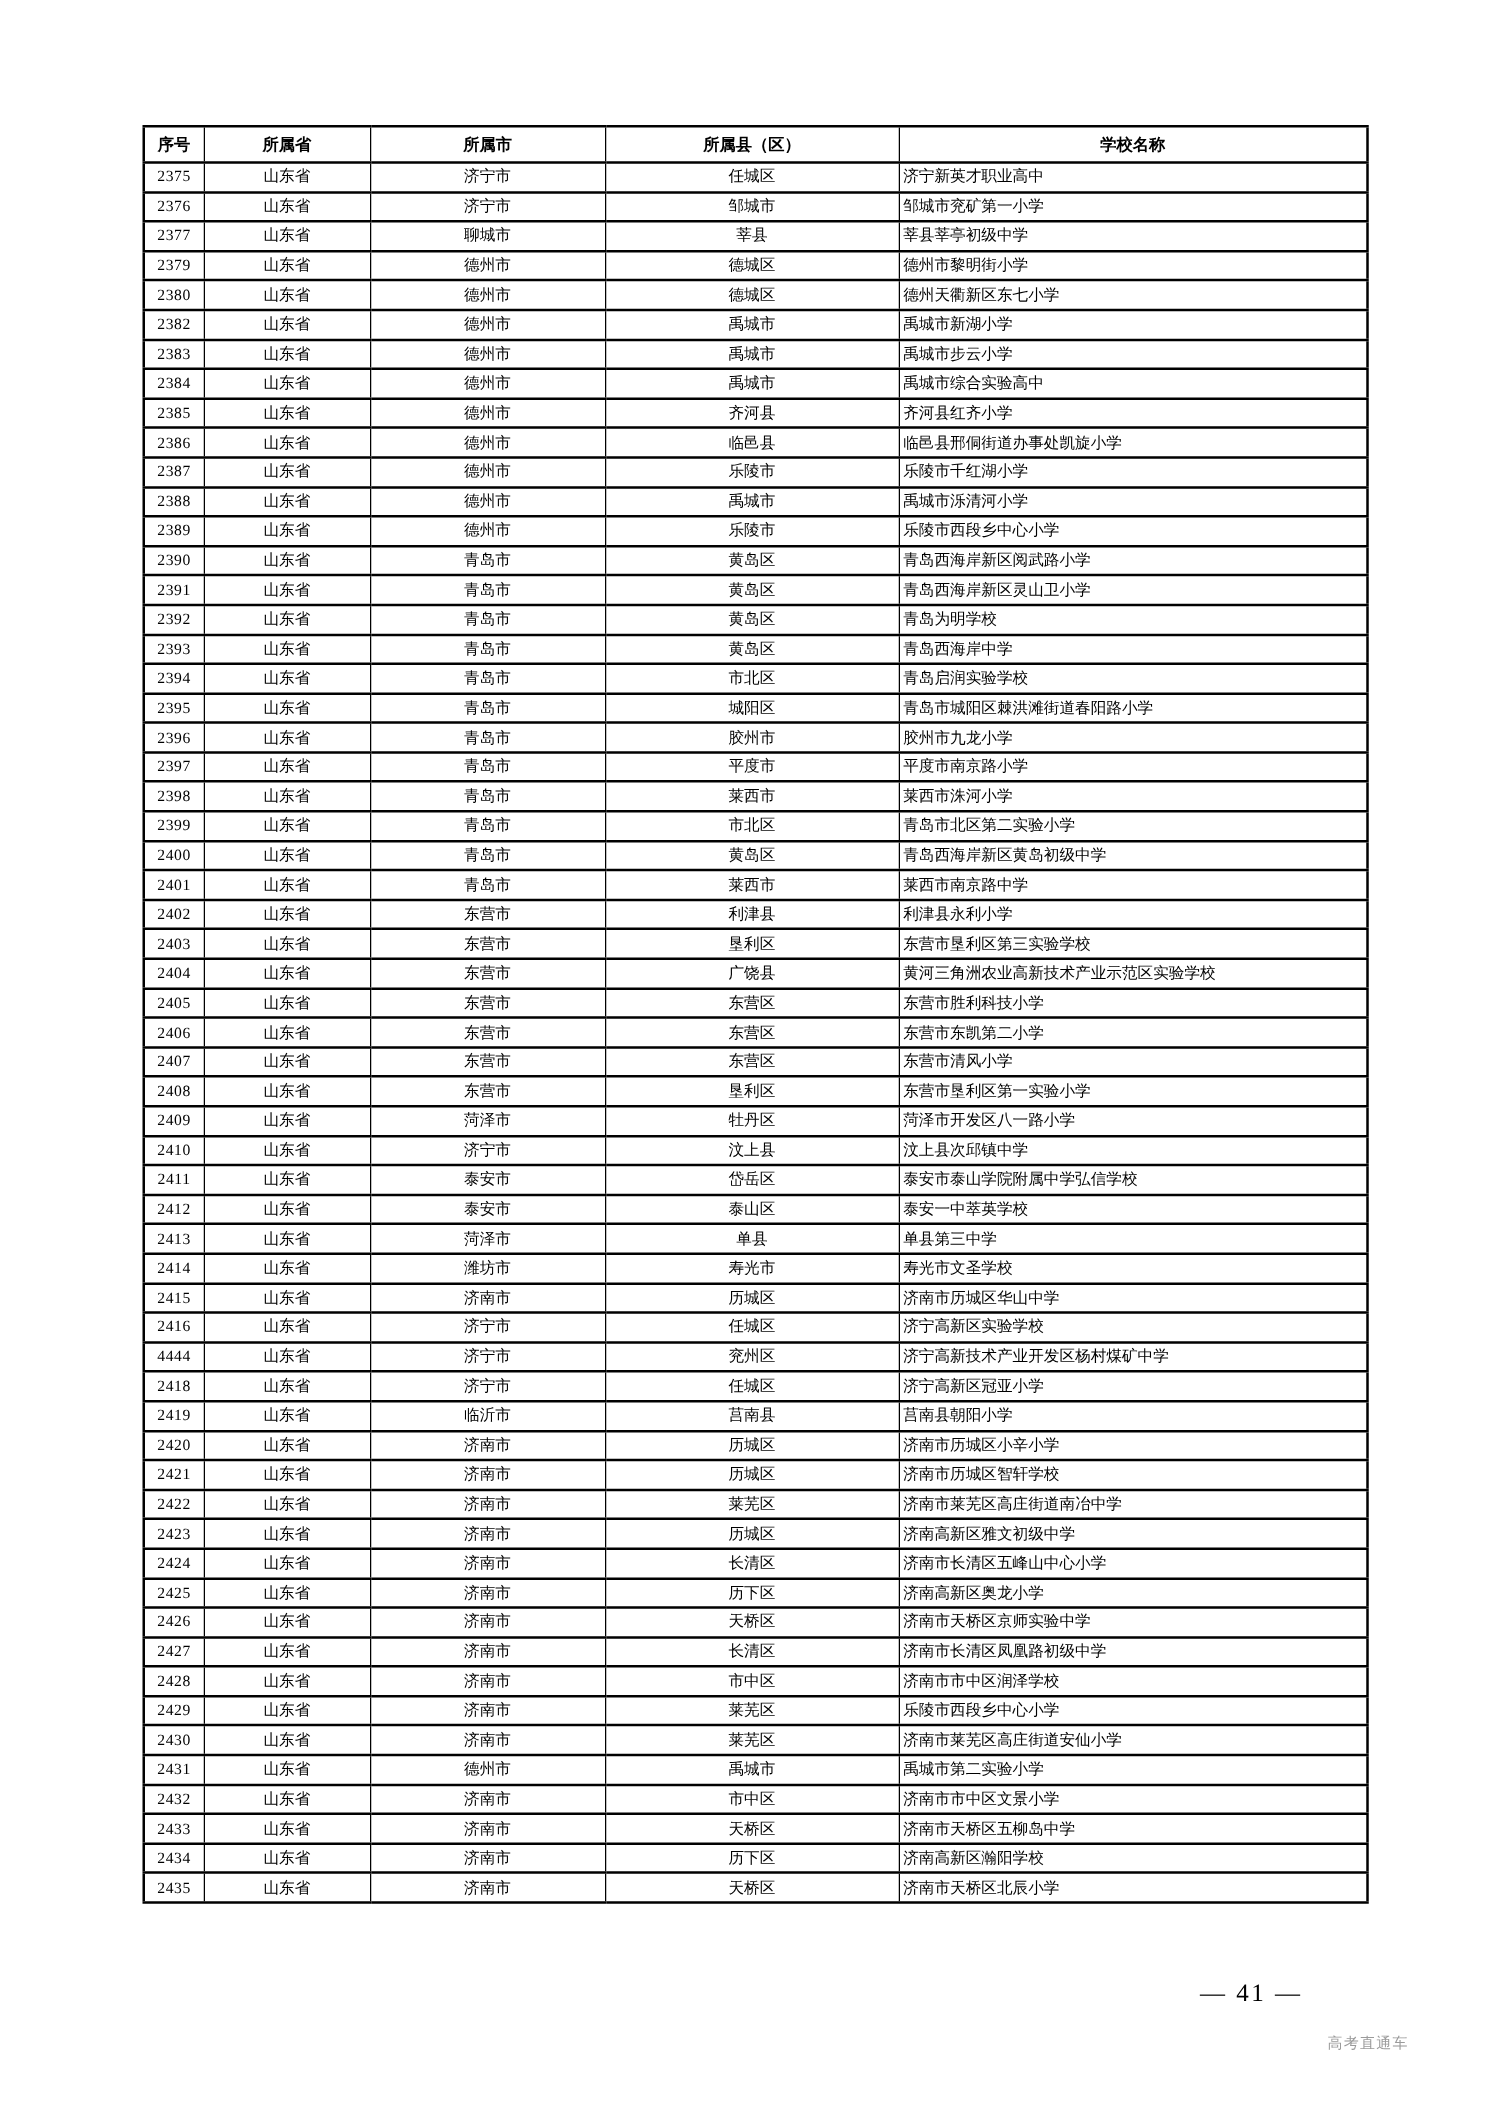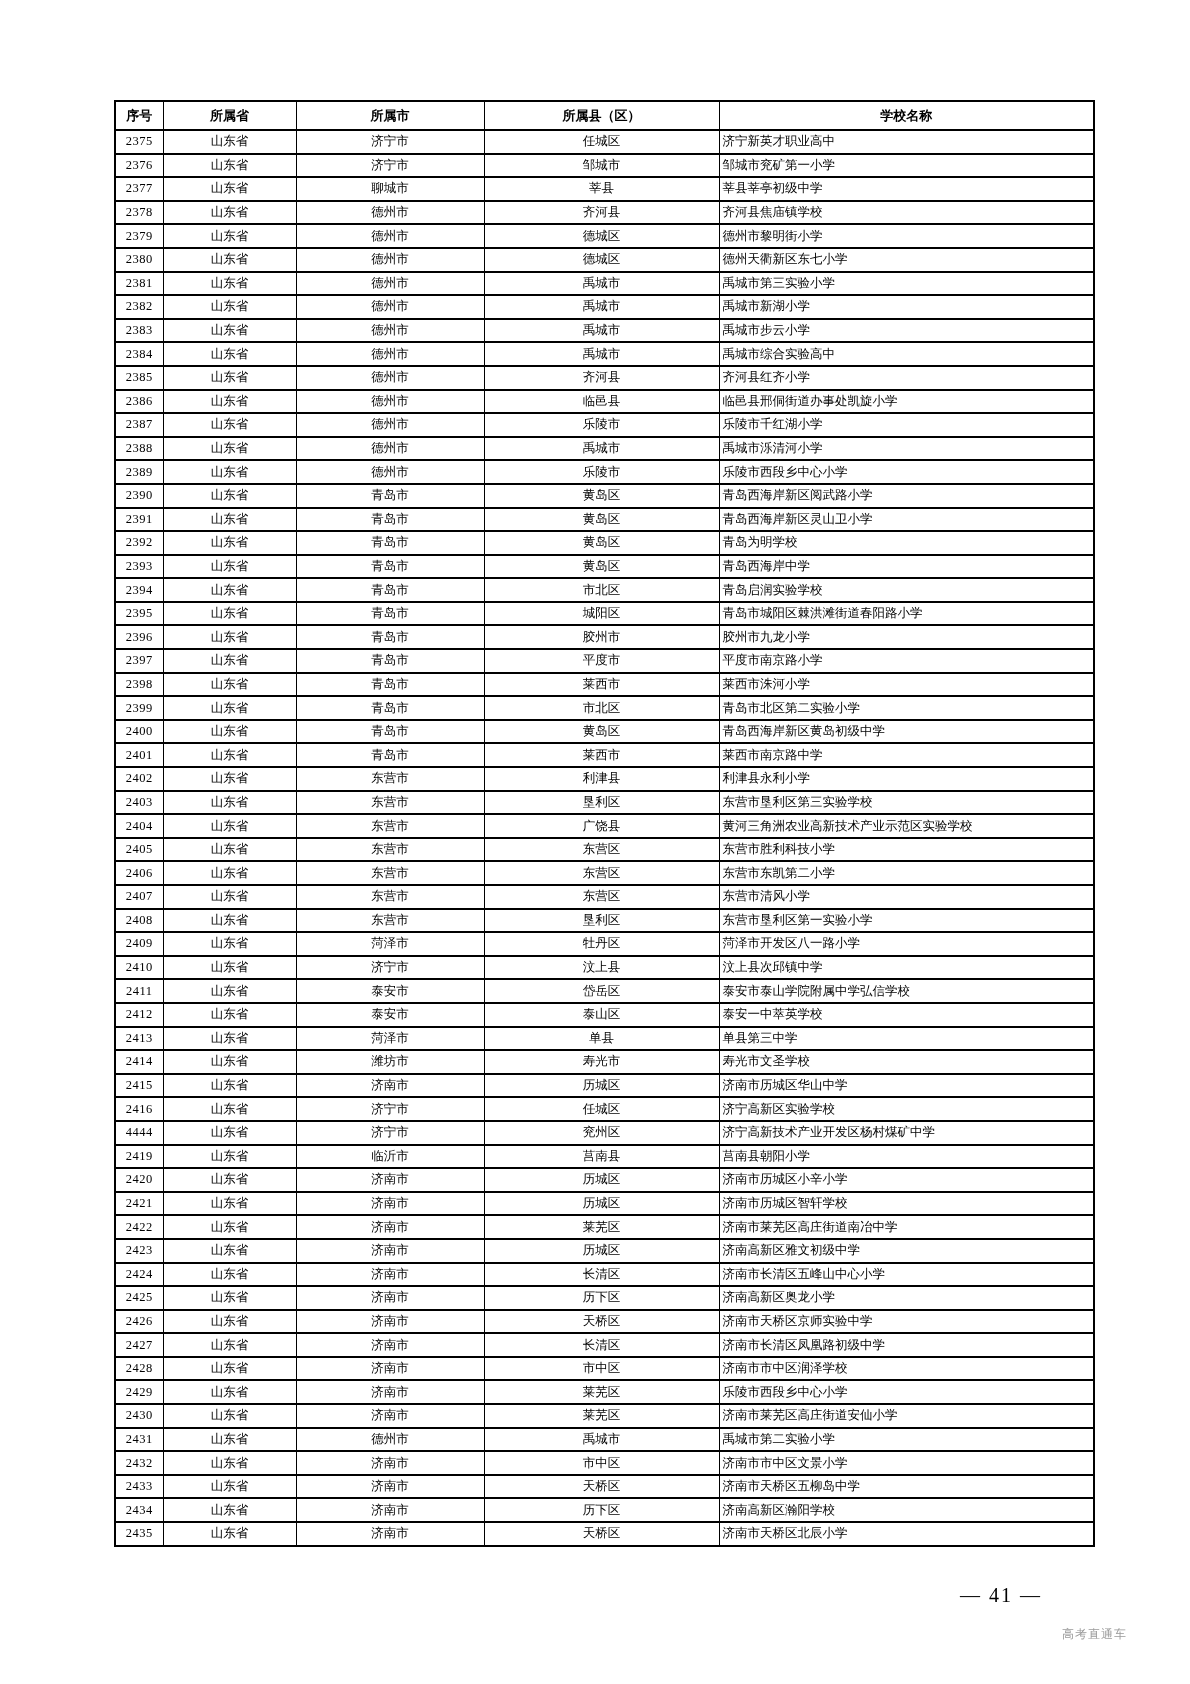--- a/index.html
+++ b/index.html
@@ -115,46 +115,32 @@
           <td class="col-school">邹城市兖矿第一小学</td>
         </tr>
         <tr>
           <td class="col-serial">2377</td>
           <td class="col-province">山东省</td>
           <td class="col-city">聊城市</td>
           <td class="col-county">莘县</td>
           <td class="col-school">莘县莘亭初级中学</td>
         </tr>
         <tr>
-          <td class="col-serial">2378</td>
-          <td class="col-province">山东省</td>
-          <td class="col-city">德州市</td>
-          <td class="col-county">齐河县</td>
-          <td class="col-school">齐河县焦庙镇学校</td>
-        </tr>
-        <tr>
           <td class="col-serial">2379</td>
           <td class="col-province">山东省</td>
           <td class="col-city">德州市</td>
           <td class="col-county">德城区</td>
           <td class="col-school">德州市黎明街小学</td>
         </tr>
         <tr>
           <td class="col-serial">2380</td>
           <td class="col-province">山东省</td>
           <td class="col-city">德州市</td>
           <td class="col-county">德城区</td>
           <td class="col-school">德州天衢新区东七小学</td>
-        </tr>
-        <tr>
-          <td class="col-serial">2381</td>
-          <td class="col-province">山东省</td>
-          <td class="col-city">德州市</td>
-          <td class="col-county">禹城市</td>
-          <td class="col-school">禹城市第三实验小学</td>
         </tr>
         <tr>
           <td class="col-serial">2382</td>
           <td class="col-province">山东省</td>
           <td class="col-city">德州市</td>
           <td class="col-county">禹城市</td>
           <td class="col-school">禹城市新湖小学</td>
         </tr>
         <tr>
           <td class="col-serial">2383</td>
@@ -393,20 +379,27 @@
           <td class="col-city">济宁市</td>
           <td class="col-county">任城区</td>
           <td class="col-school">济宁高新区实验学校</td>
         </tr>
         <tr>
           <td class="col-serial">4444</td>
           <td class="col-province">山东省</td>
           <td class="col-city">济宁市</td>
           <td class="col-county">兖州区</td>
           <td class="col-school">济宁高新技术产业开发区杨村煤矿中学</td>
+        </tr>
+        <tr>
+          <td class="col-serial">2418</td>
+          <td class="col-province">山东省</td>
+          <td class="col-city">济宁市</td>
+          <td class="col-county">任城区</td>
+          <td class="col-school">济宁高新区冠亚小学</td>
         </tr>
         <tr>
           <td class="col-serial">2419</td>
           <td class="col-province">山东省</td>
           <td class="col-city">临沂市</td>
           <td class="col-county">莒南县</td>
           <td class="col-school">莒南县朝阳小学</td>
         </tr>
         <tr>
           <td class="col-serial">2420</td>

